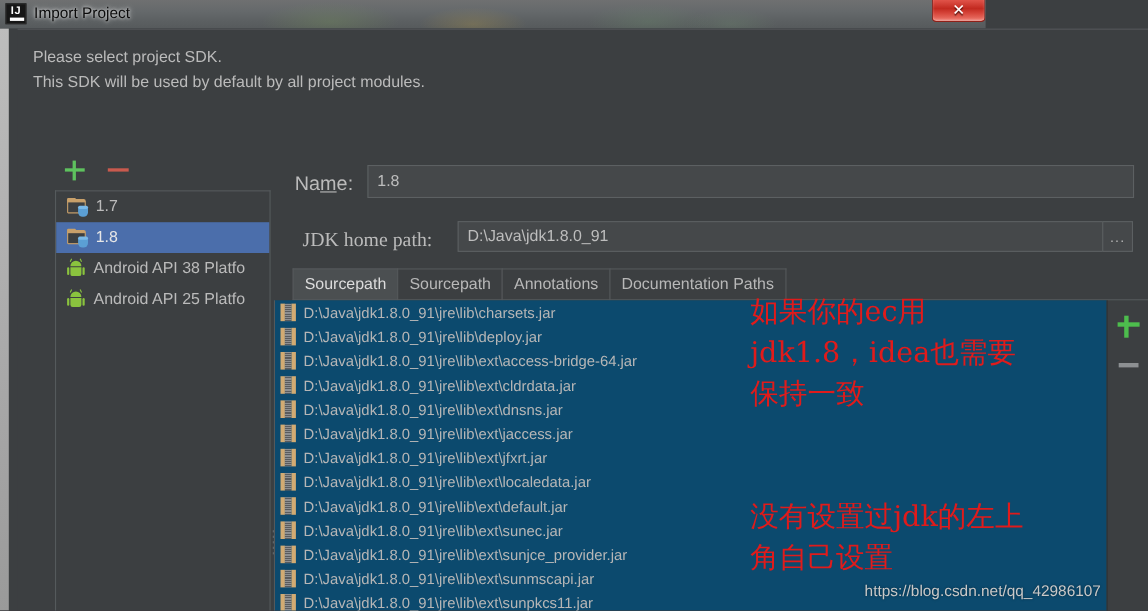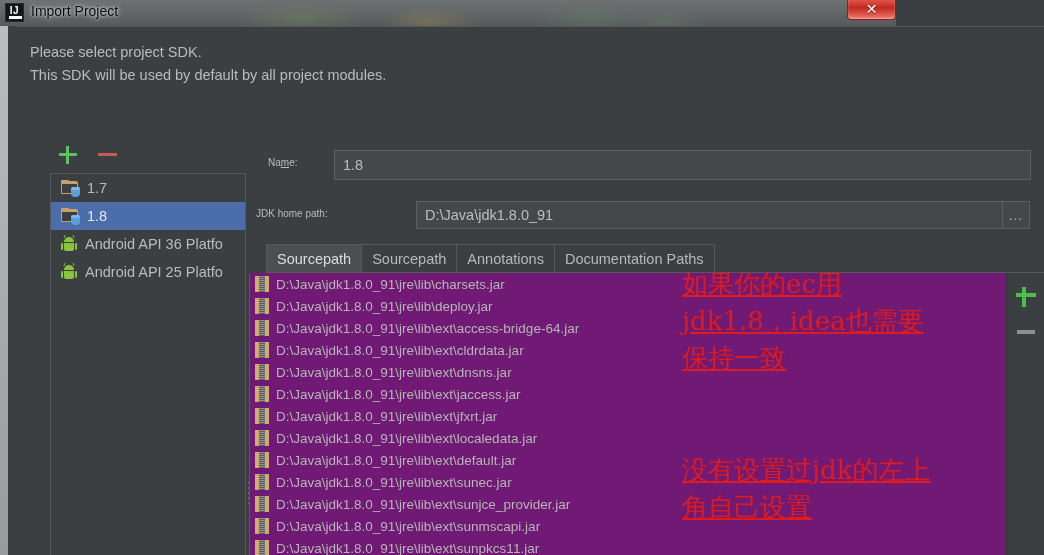--- a/index.html
+++ b/index.html
@@ -129,25 +129,25 @@
     background: #8ac33e; transform: rotate(-25deg); }
 
   
   .splitter {
     position: absolute; left: 231px; top: 455px; width: 6px; height: 26px; cursor: col-resize;
   }
   .splitter i { position: absolute; left: 1px; width: 2px; height: 2px; background: #6a6e70; }
 
   
   .lbl {
-    position: absolute; font-size: 10px; color: #bbbbbb; white-space: nowrap;
+    position: absolute; font-size: 18px; color: #bbbbbb; white-space: nowrap;
   }
   .lbl u { text-decoration: underline; }
   .lbl-name { left: 252px; top: 130px; }
-  .lbl-home { left: 240px; top: 181px; }
+  .lbl-home { left: 259px; top: 181px; font-family: Liberation Serif, serif; }
 
   .txtfield {
     position: absolute; background: #45484a; border: 1px solid #5c6062;
     color: #bdbdbd; font-size: 14.5px; display: flex; align-items: center;
     padding-left: 8px; white-space: nowrap; overflow: hidden; cursor: text;
   }
   .f-name { left: 318px; top: 123px; width: 697px; height: 30px; }
   .f-home { left: 386px; top: 174px; width: 592px; height: 28px; margin-left: 14px; }
 
   .browse-btn {
@@ -169,21 +169,21 @@
     cursor: pointer; white-space: nowrap;
   }
   .tab.active { background: #4b4f51; color: #dcdcdc; }
   .tabs-underline {
     position: absolute; left: 250px; top: 245px; width: 786px; height: 1px; background: #55595b;
   }
 
   
   .cp-panel {
     position: absolute; left: 233px; top: 246px; width: 757px; height: 283px;
-    background: #701a75; border-left: 1px solid #55595b; overflow: hidden;
+    background: #0c4a6e; border-left: 1px solid #55595b; overflow: hidden;
   }
   .cp-scroll-top {
     position: absolute; left: 236px; top: 247px; width: 752px; height: 5px;
     background: linear-gradient(180deg,#5a5e60,#4a4e50);
   }
   .cp-row {
     height: 22px; display: flex; align-items: center; padding-left: 5px;
     font-size: 13.5px; color: #b6b6b6; white-space: nowrap; cursor: pointer;
   }
   .ic-jar { position: relative; width: 14px; height: 16px; margin-right: 7px; flex: 0 0 14px; }
@@ -206,21 +206,21 @@
   .cp-side-minus:before { content:""; position:absolute; background:#8d9092; left: 3px; top: 10px; width: 18px; height: 4px; }
 
   .v-divider {
     position: absolute; left: 990px; top: 246px; width: 1px; height: 283px; background: #2f3234;
   }
 
   
   .annot {
     position: absolute; color: #e01b1b; font-size: 26px; line-height: 37px;
     font-family: "DejaVu Serif", "Liberation Serif", serif;
-    white-space: pre-line; pointer-events: none; text-decoration: underline;
+    white-space: pre-line; pointer-events: none;
   }
   .annot-1 { left: 682px; top: 266px; }
   .annot-2 { left: 682px; top: 452px; }
 
   .watermark {
     position: absolute; left: 786px; top: 529px;
     font-size: 14px; color: #c9c9c9;
     font-family: "Liberation Sans", sans-serif;
     text-shadow: 0 0 2px rgba(0,0,0,.5);
     white-space: nowrap;
@@ -274,21 +274,21 @@
         </div>
         <div class="sdk-row">
           <span class="ic-android">
             <i class="ant-l"></i>
               <i class="ant-r"></i>
               <i class="head"></i>
               <i class="body"></i>
               <i class="arm-l"></i>
               <i class="arm-r"></i>
           </span>
-          <span>Android API 36 Platfo</span>
+          <span>Android API 38 Platfo</span>
         </div>
         <div class="sdk-row">
           <span class="ic-android">
             <i class="ant-l"></i>
               <i class="ant-r"></i>
               <i class="head"></i>
               <i class="body"></i>
               <i class="arm-l"></i>
               <i class="arm-r"></i>
           </span>
@@ -433,14 +433,15 @@
 
     </div>
   </div>
 
   <div class="annot annot-1">如果你的ec用
 jdk1.8，idea也需要
 保持一致</div>
   <div class="annot annot-2">没有设置过jdk的左上
 角自己设置</div>
 
+  <div class="watermark">https://blog.csdn.net/qq_42986107</div>
 
 </div>
 
 </body></html>

